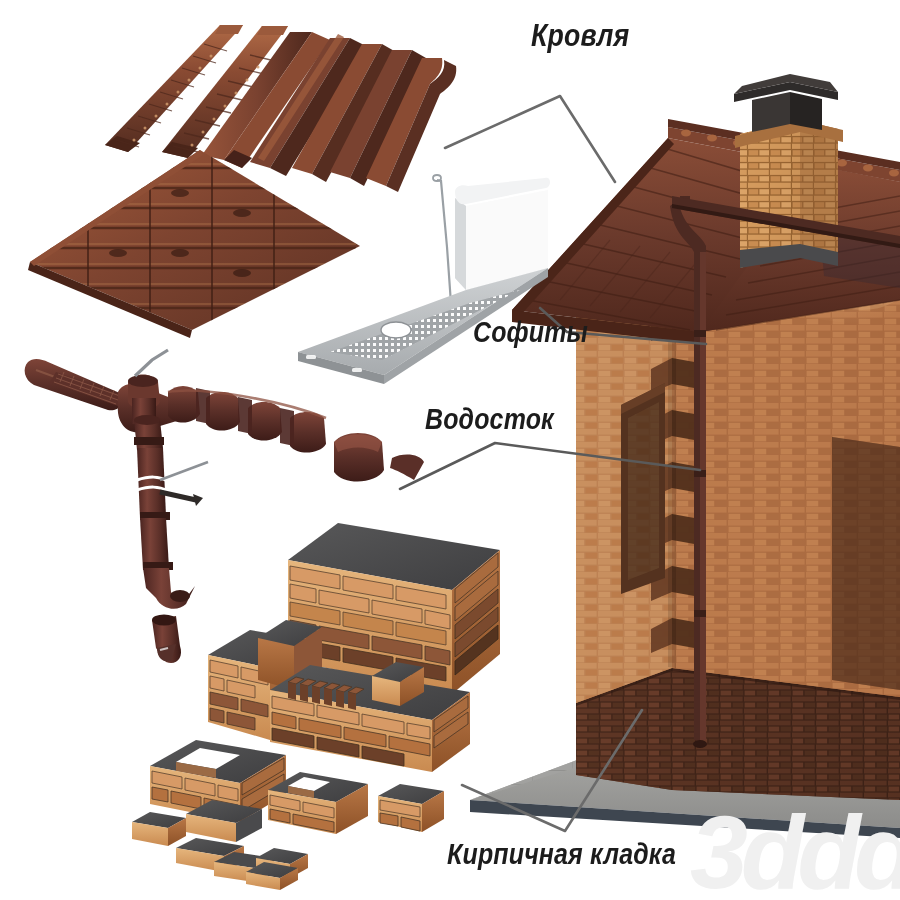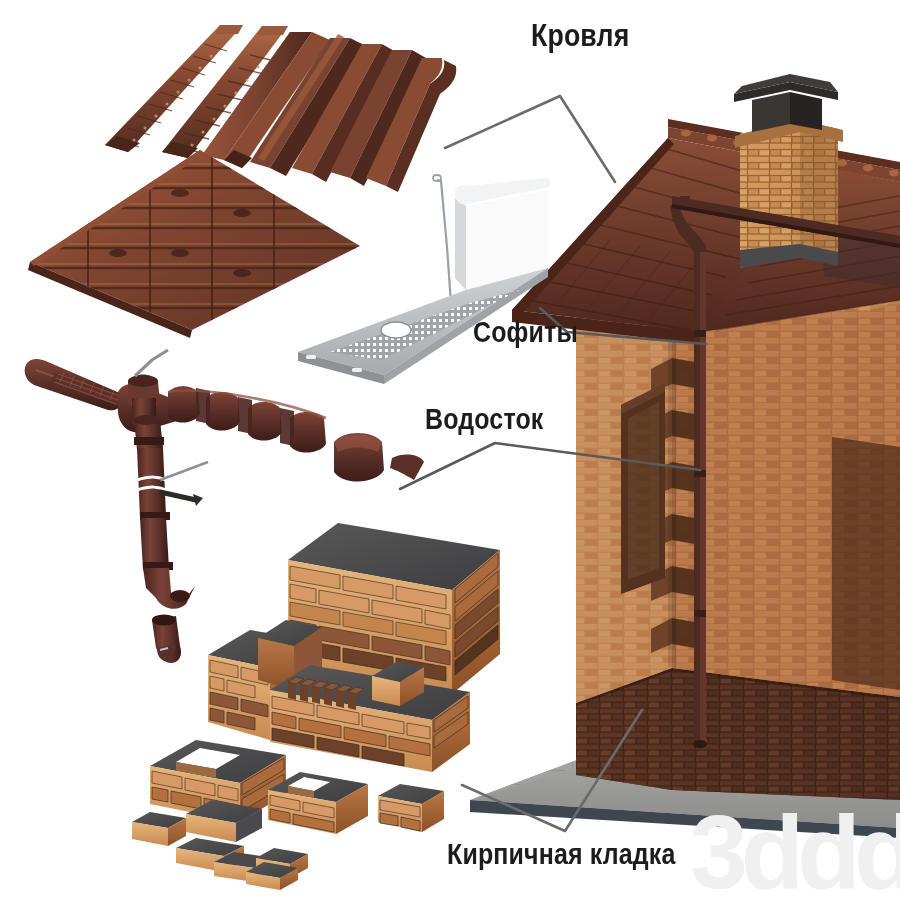--- a/index.html
+++ b/index.html
@@ -1,19 +1,19 @@
 <!DOCTYPE html>
 <html><head>
 <meta charset="utf-8">
 <title>Roofing components infographic</title>
 <style>
   html,body{margin:0;padding:0;background:#fff;}
   body{width:900px;height:900px;overflow:hidden;
        font-family:"Liberation Sans","DejaVu Sans",sans-serif;}
-  #stage{position:relative;width:900px;height:900px;background:#ffffff;overflow:hidden;}
+  #stage{position:relative;width:900px;height:900px;background:#ffffff;overflow:hidden;font-style:italic;}
   #scene{position:absolute;inset:0;width:900px;height:900px;}
   .lbl{position:absolute;color:#1c1c1c;font-weight:700;white-space:nowrap;
        font-family:"Liberation Sans","DejaVu Sans",sans-serif;
        letter-spacing:.2px;transform:scaleX(.86);transform-origin:left center;}
   #lbl-roof{left:531px;top:18px;font-size:31px;}
   #lbl-soffit{left:473px;top:316px;font-size:29px;}
   #lbl-gutter{left:425px;top:403px;font-size:29px;}
   #lbl-brick{left:447px;top:838px;font-size:29px;}
   #wm{position:absolute;left:690px;top:800px;font-size:104px;font-weight:800;
       color:#f0f0f0;letter-spacing:-7px;line-height:1;user-select:none;}

